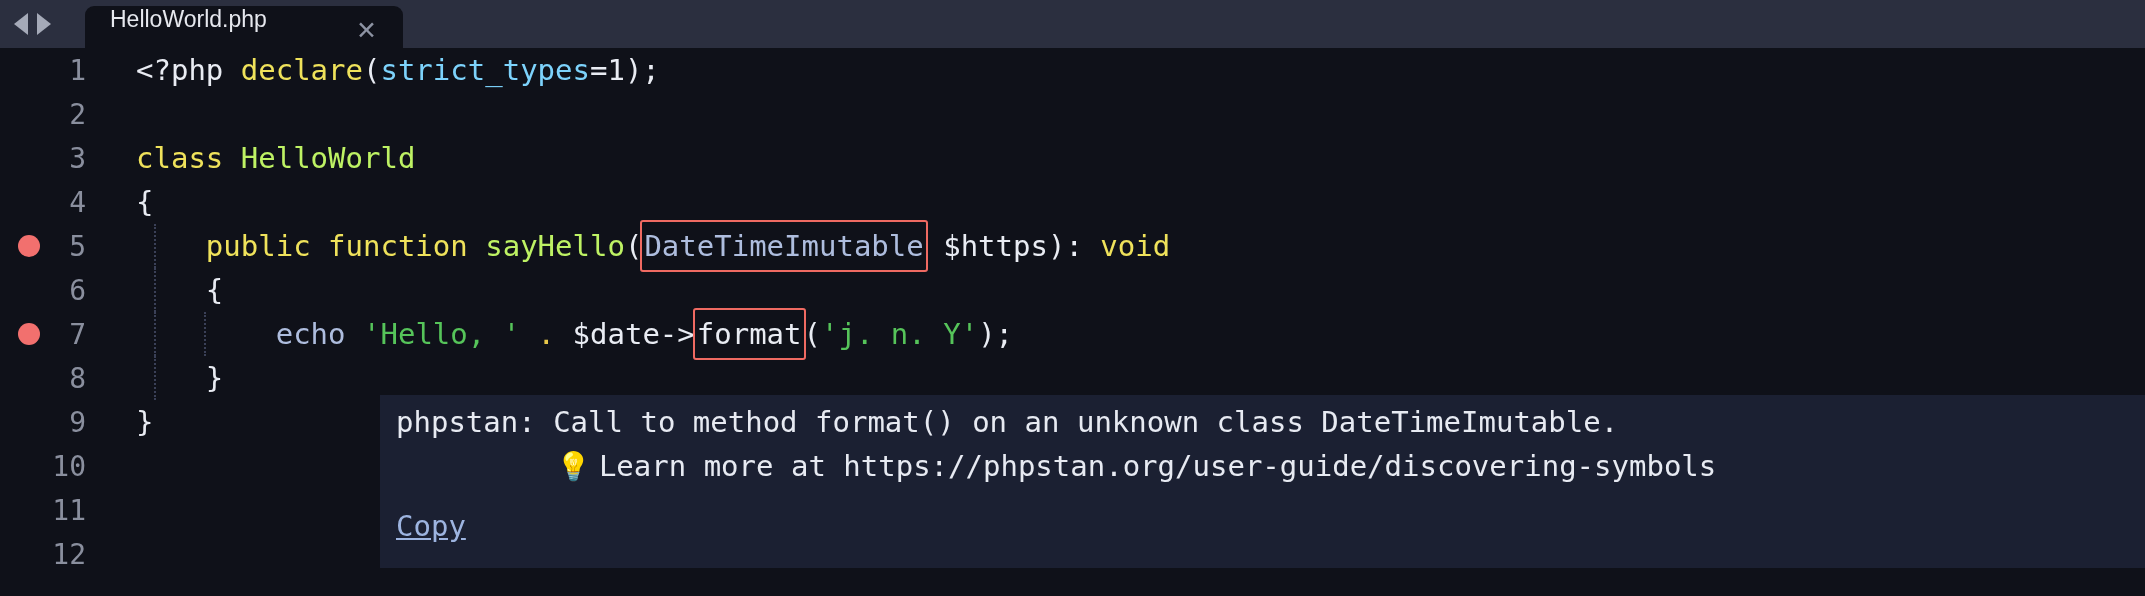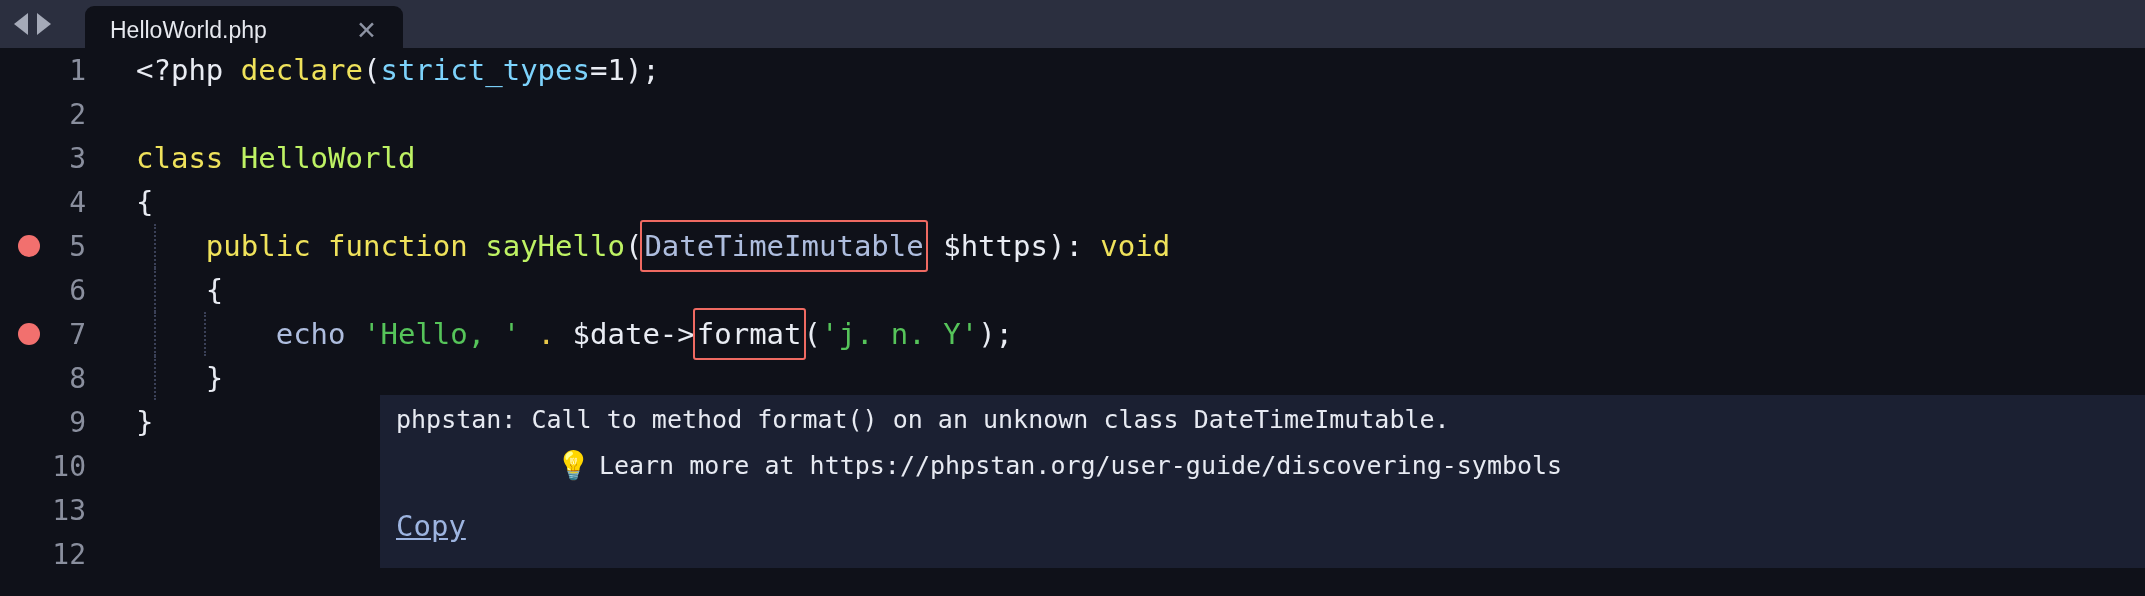--- a/index.html
+++ b/index.html
@@ -22,21 +22,21 @@
   }
   .arrow{width:0;height:0;border-top:11px solid transparent;border-bottom:11px solid transparent;display:block;}
   .arrow-left{border-right:14px solid #a5aab8;}
   .arrow-right{border-left:14px solid #a5aab8;}
 
   #tab-helloworld{
     position:absolute;left:85px;top:6px;
     width:318px;height:48px;
     background:#0f1119;
     border-radius:9px 9px 0 0;
-    display:flex;align-items:center;
+    display:flex;
   }
   #tab-label{
     color:#e6e8ee;
     font-family:"Liberation Sans","DejaVu Sans",sans-serif;
     font-size:23px;
     margin-left:25px;
     white-space:nowrap;
   }
   #tab-close{
     position:absolute;right:26px;top:50%;transform:translateY(-50%);
@@ -100,21 +100,21 @@
 
   
   #tooltip{
     position:absolute;
     left:380px;top:395px;
     width:1765px;height:173px;
     background:#1b2032;
   }
   .tipline{
     color:#e7eaf2;
-    font-size:25px;
+    font-size:29px;
     font-family:"DejaVu Sans Mono","Liberation Mono",monospace;
     white-space:pre;
   }
   #tip-row1{position:absolute;left:16px;top:10px;}
   #tip-row2{position:absolute;left:16px;top:54px;display:flex;align-items:center;}
   #bulb{font-size:28px;margin-right:8px;}
   #tip-copy{
     position:absolute;left:16px;top:114px;
     color:#9db4e0;font-size:29px;
     text-decoration:underline;
@@ -189,21 +189,21 @@
     <span class="lnum">9</span>
     <span class="code t-plain">}</span>
   </div>
 
   <div class="row">
     <span class="lnum">10</span>
     <span class="code"></span>
   </div>
 
   <div class="row">
-    <span class="lnum">13</span>
+    <span class="lnum">11</span>
     <span class="code"></span>
   </div>
 
   <div class="row">
     <span class="lnum">12</span>
     <span class="code"></span>
   </div>
 
 </div>
 

